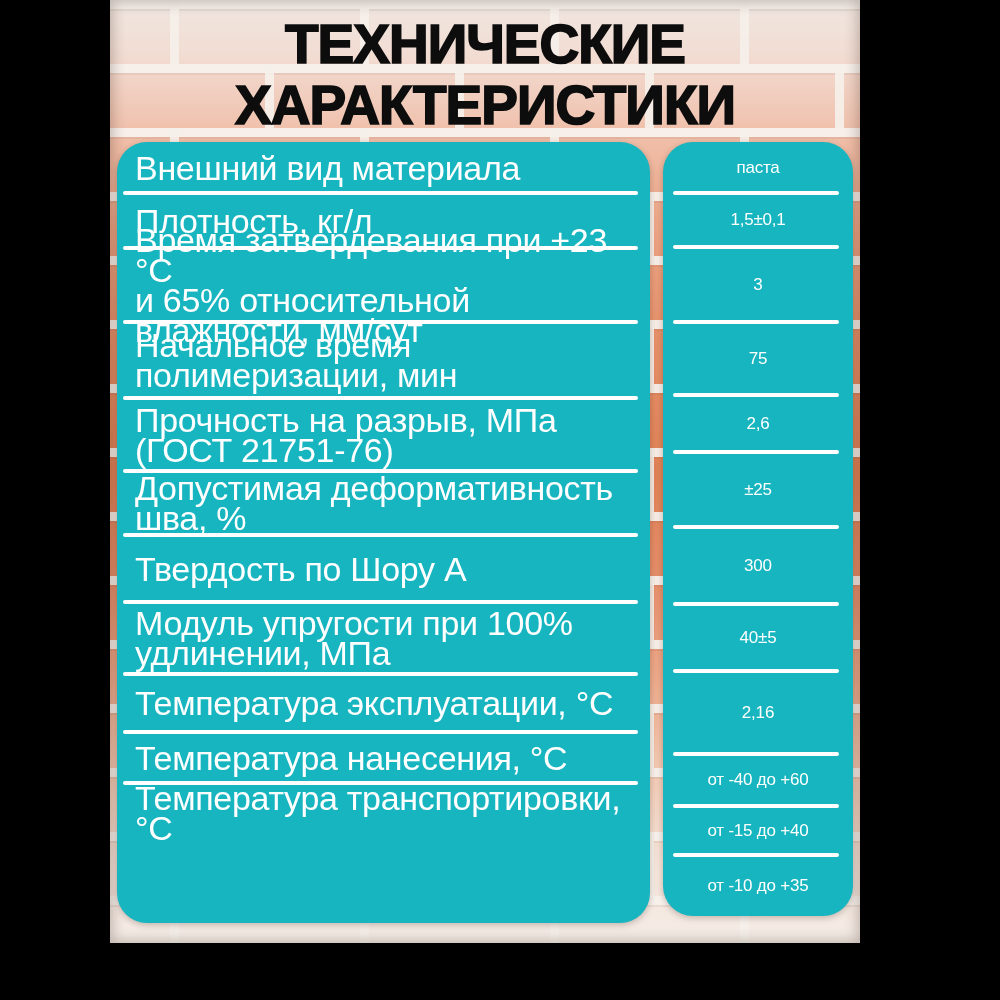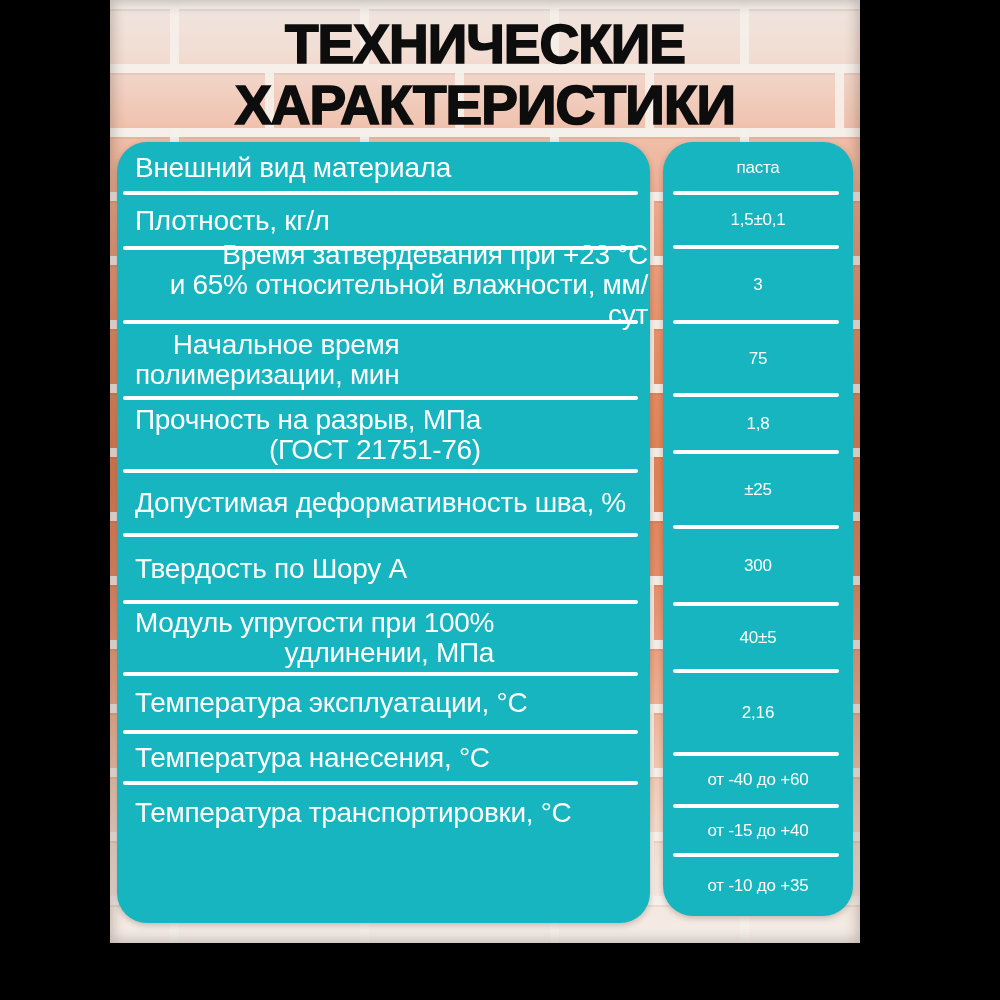--- a/index.html
+++ b/index.html
@@ -63,24 +63,24 @@
   }
   .panel-labels{left:7px;top:142px;width:533px;height:781px;}
   .panel-values{left:553px;top:142px;width:190px;height:774px;}
   .cell{
     position:relative;
     display:flex;align-items:center;
     box-sizing:border-box;
   }
   .panel-labels .cell{
     padding-left:18px;padding-right:2px;
-    font-size:28px;line-height:30px;
+    font-size:34px;line-height:30px;
     letter-spacing:-0.3px;
     white-space:pre-line;
-    text-align:right;
+    text-align:left;
   }
   .panel-values .cell{
     justify-content:center;text-align:center;
     font-size:17px;letter-spacing:-0.2px;
     padding:0 4px;
   }
   .cell:not(:last-child)::after{
     content:"";
     position:absolute;bottom:-2px;height:4px;
     background:var(--separator,#ffffff);
@@ -115,21 +115,21 @@
     <div class="cell" style="height:58px">Температура эксплуатации, °С</div>
     <div class="cell" style="height:51px">Температура нанесения, °С</div>
     <div class="cell" style="height:59px">Температура транспортировки, °С</div>
   </div>
 
   <div class="panel panel-values">
     <div class="cell" style="height:51px">паста</div>
     <div class="cell" style="height:54px">1,5±0,1</div>
     <div class="cell" style="height:75px">3</div>
     <div class="cell" style="height:73px">75</div>
-    <div class="cell" style="height:57px">1,8</div>
+    <div class="cell" style="height:57px">2,6</div>
     <div class="cell" style="height:75px">±25</div>
     <div class="cell" style="height:77px">300</div>
     <div class="cell" style="height:67px">40±5</div>
     <div class="cell" style="height:83px">2,16</div>
     <div class="cell" style="height:52px">от -40 до +60</div>
     <div class="cell" style="height:49px">от -15 до +40</div>
     <div class="cell" style="height:61px">от -10 до +35</div>
   </div>
 
 </div>

